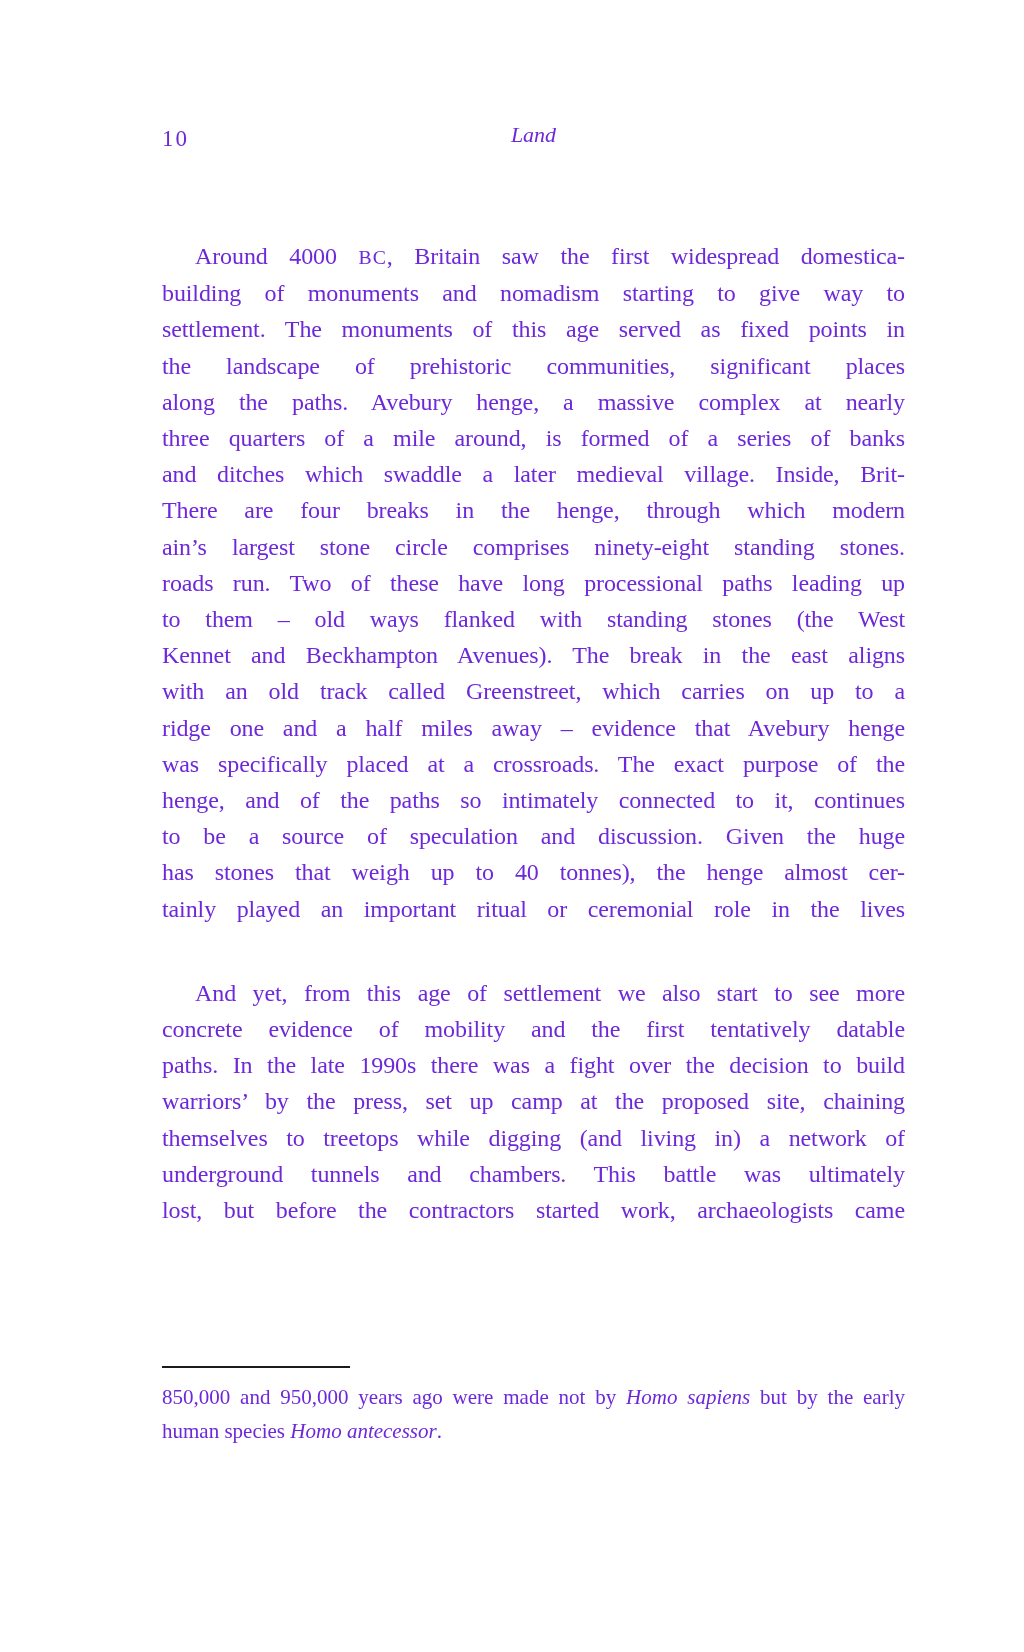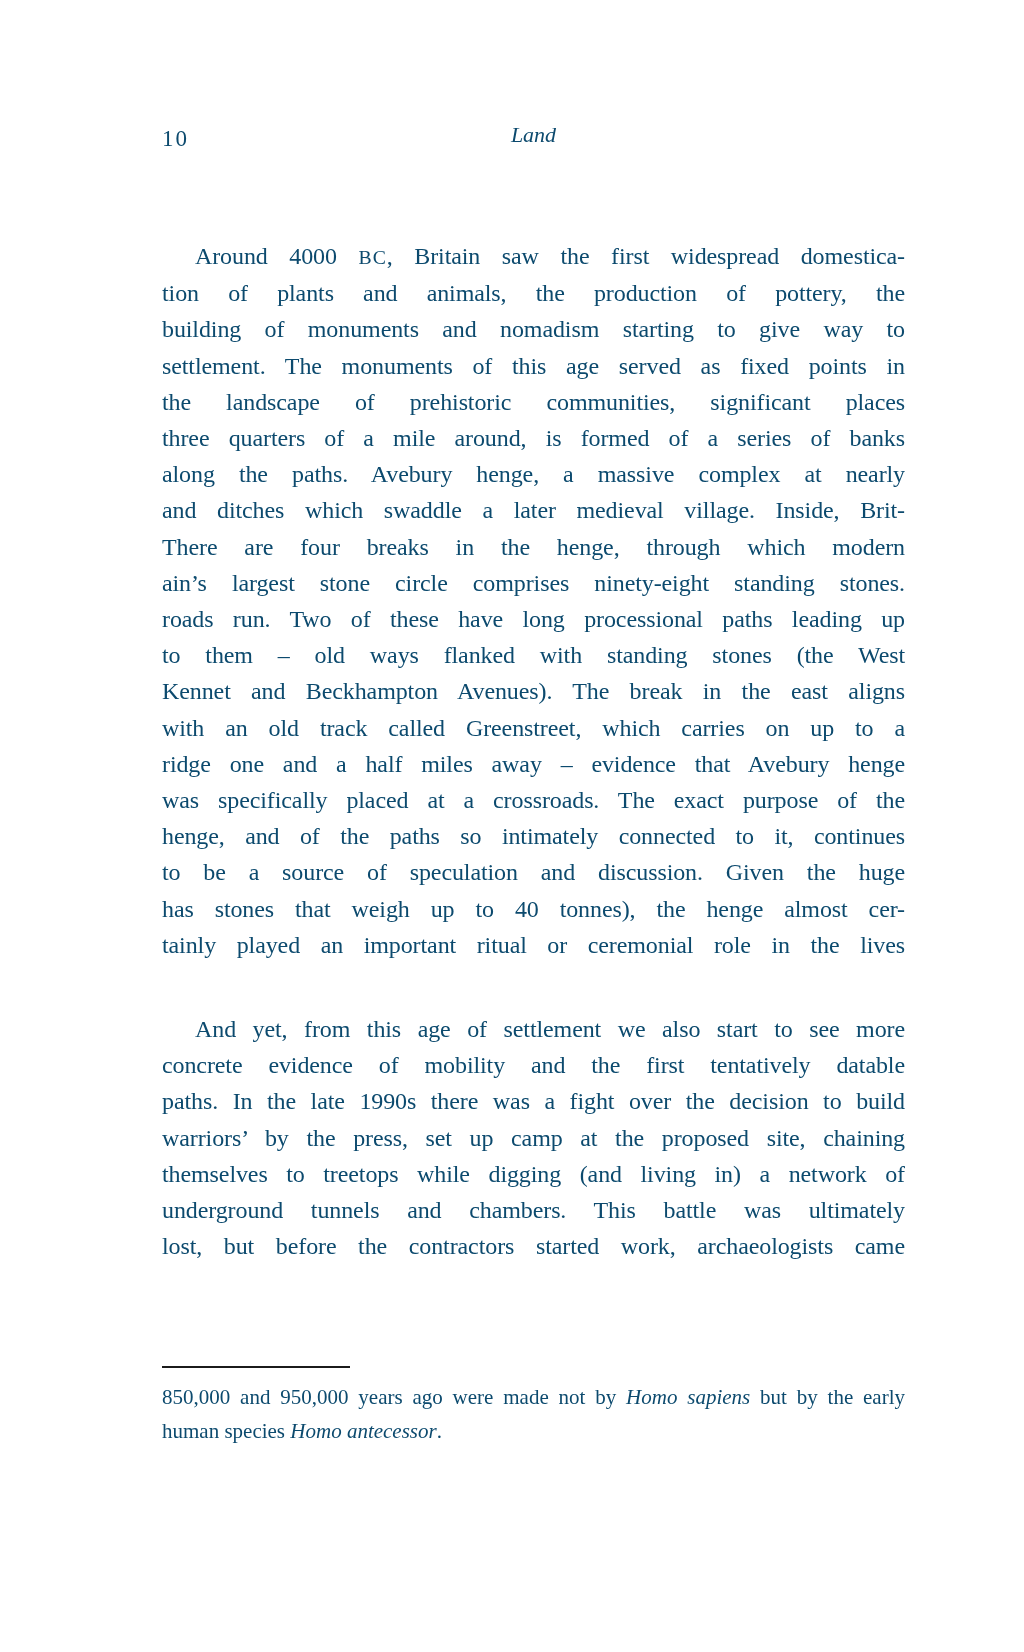--- a/index.html
+++ b/index.html
@@ -2,21 +2,21 @@
 <html><head>
 <meta charset="utf-8">
 <style>
   html, body { margin: 0; padding: 0; background: #ffffff; }
   .page {
     position: relative;
     width: 1024px;
     height: 1652px;
     background: #ffffff;
     font-family: "Liberation Serif", "DejaVu Serif", serif;
-    color: #0c4a6e;
+    color: #6d28d9;
     overflow: hidden;
   }
   .header {
     position: absolute;
     left: 162px;
     top: 122px;
     width: 743px;
     height: 38px;
   }
   .pagenum {
@@ -69,26 +69,25 @@
 <body>
 
 <div class="page">
   <div class="header">
     <span class="pagenum">10</span>
     <div class="runhead">Land</div>
   </div>
 
   <div class="bodytext" id="body-text">
       <div class="line indent"><span>Around 4000 </span><span class="sc">BC</span><span>, Britain saw the first widespread domestica-</span></div>
-      <div class="line">tion of plants and animals, the production of pottery, the</div>
       <div class="line">building of monuments and nomadism starting to give way to</div>
       <div class="line">settlement. The monuments of this age served as fixed points in</div>
       <div class="line">the landscape of prehistoric communities, significant places</div>
+      <div class="line">along the paths. Avebury henge, a massive complex at nearly</div>
       <div class="line">three quarters of a mile around, is formed of a series of banks</div>
-      <div class="line">along the paths. Avebury henge, a massive complex at nearly</div>
       <div class="line">and ditches which swaddle a later medieval village. Inside, Brit-</div>
       <div class="line">There are four breaks in the henge, through which modern</div>
       <div class="line">ain’s largest stone circle comprises ninety-eight standing stones.</div>
       <div class="line">roads run. Two of these have long processional paths leading up</div>
       <div class="line">to them – old ways flanked with standing stones (the West</div>
       <div class="line">Kennet and Beckhampton Avenues). The break in the east aligns</div>
       <div class="line">with an old track called Greenstreet, which carries on up to a</div>
       <div class="line">ridge one and a half miles away – evidence that Avebury henge</div>
       <div class="line">was specifically placed at a crossroads. The exact purpose of the</div>
       <div class="line">henge, and of the paths so intimately connected to it, continues</div>

